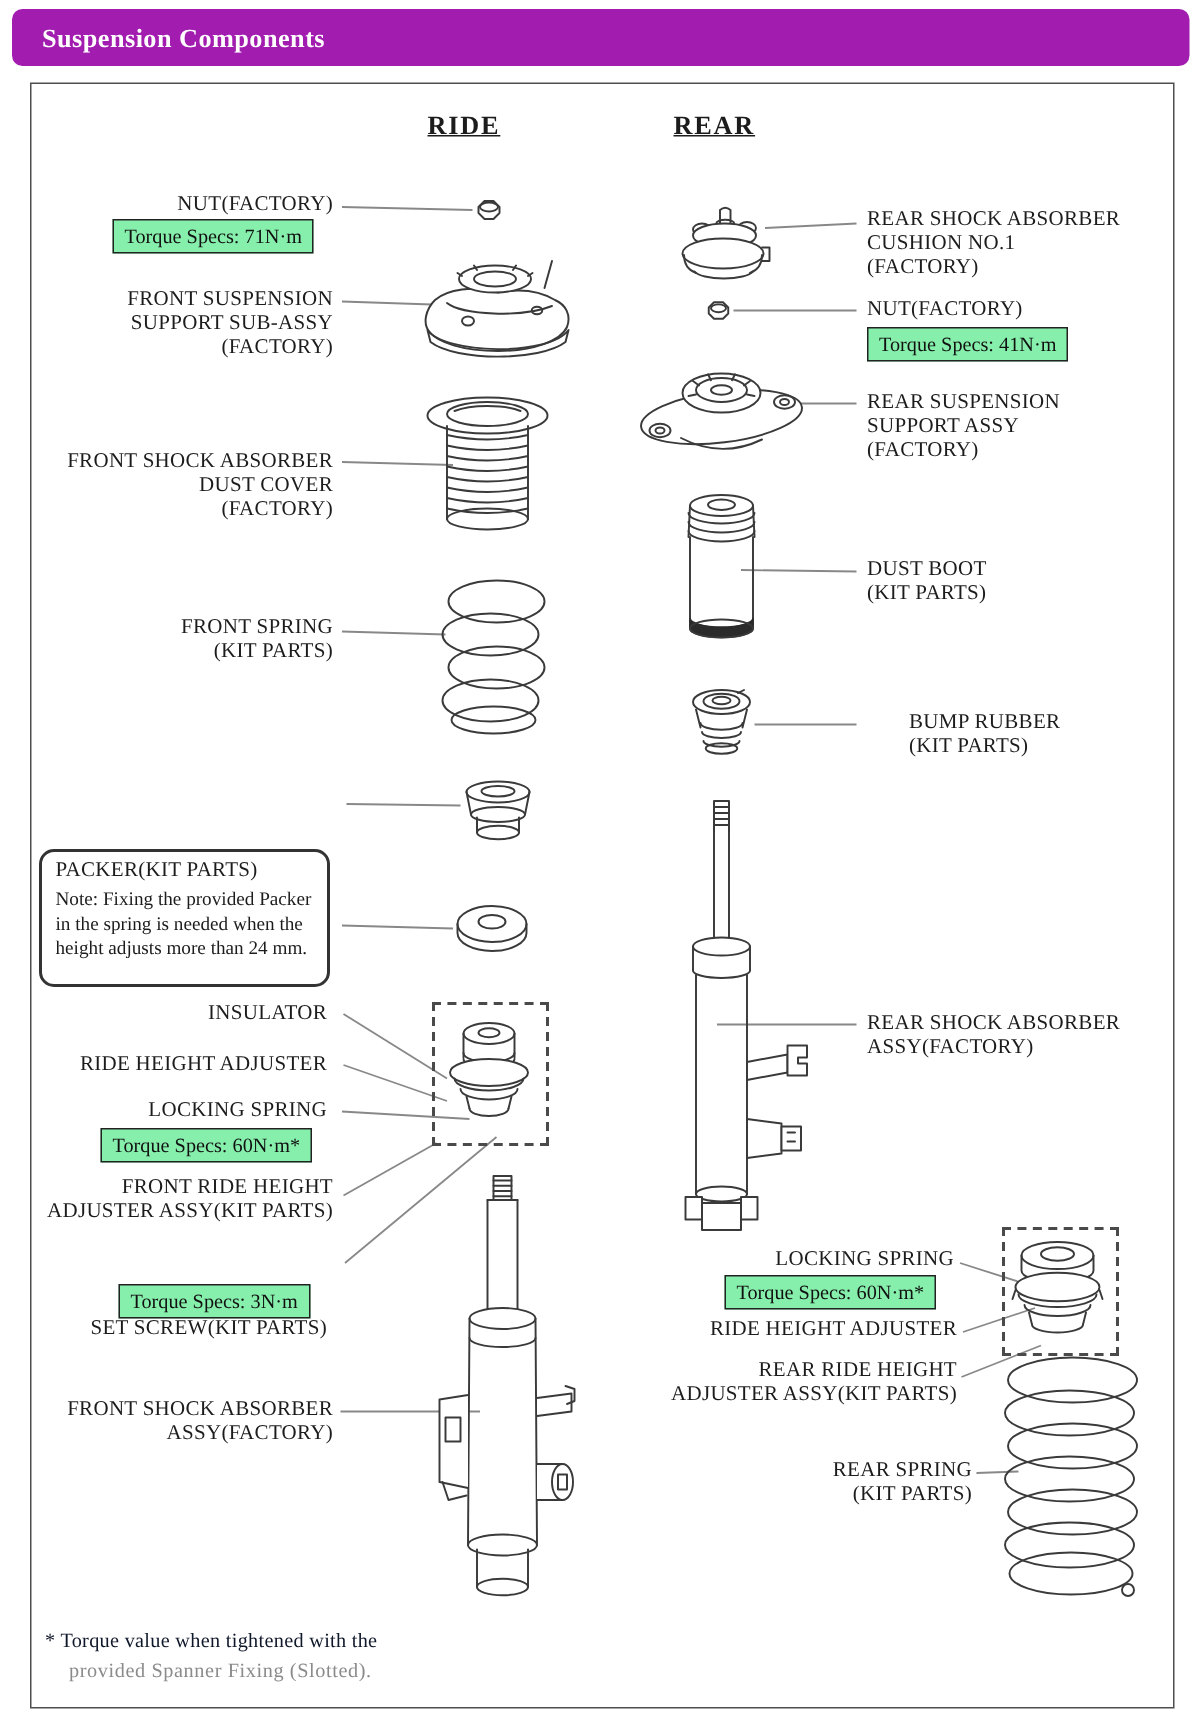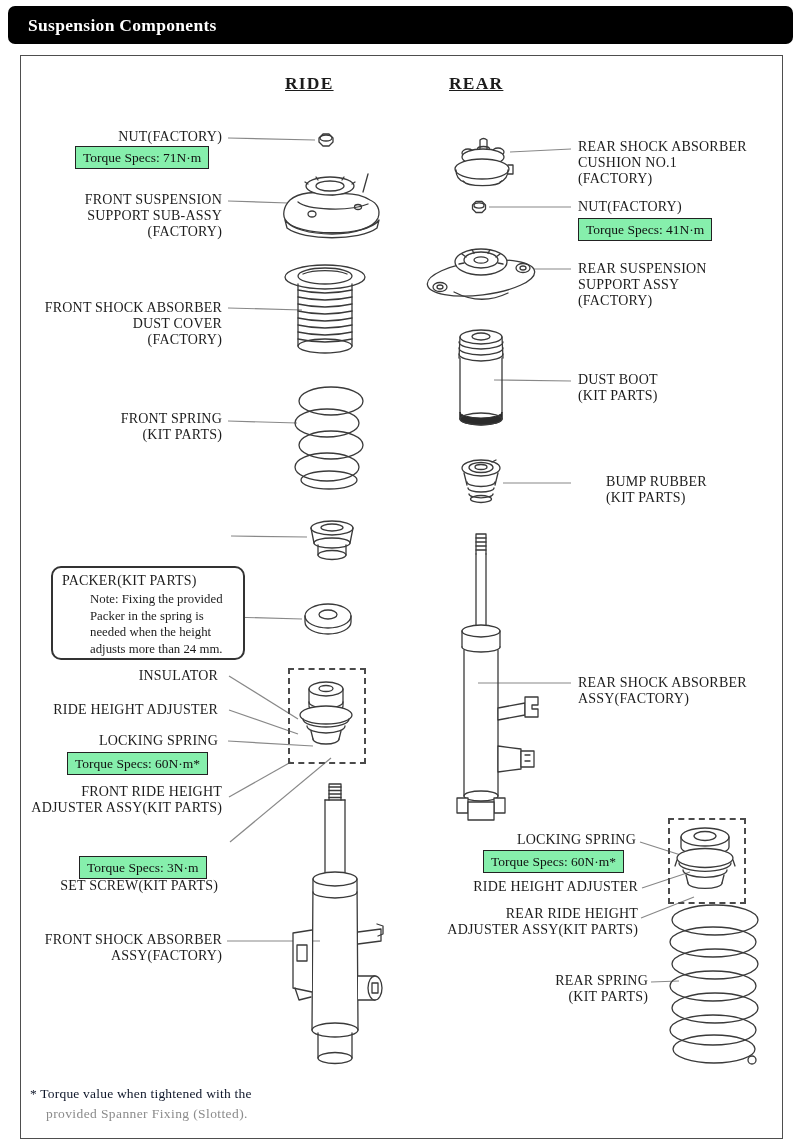--- a/index.html
+++ b/index.html
@@ -2,21 +2,21 @@
 <html><head>
 <meta charset="utf-8">
 <style>
   html,body{margin:0;padding:0;background:#fff;}
   .page{
     position:relative;width:800px;height:1145px;background:#ffffff;
     font-family:"Liberation Serif","DejaVu Serif",serif;color:#1c1c1c;overflow:hidden;
   }
   .title-bar{
     position:absolute;left:8px;top:6px;width:785px;height:38px;
-    background:#000000;border-radius:7px;display:flex;align-items:center;
+    background:#a21caf;border-radius:7px;display:flex;align-items:center;
   }
   .title-bar span{
     color:#ffffff;font-size:17.5px;font-weight:bold;padding-left:20px;letter-spacing:.3px;
   }
   .panel-border{
     position:absolute;left:20px;top:55px;width:761px;height:1082px;
     border:1.5px solid #4e4e4e;background:#fff;
   }
   .leaders{position:absolute;left:0;top:0;width:800px;height:1145px;}
   .col-header{
@@ -26,25 +26,25 @@
   .lbl{
     position:absolute;font-size:14px;line-height:15.8px;letter-spacing:.2px;
     white-space:pre-line;color:#1c1c1c;
   }
   .ra{text-align:right;}
   .tq{
     position:absolute;border:1.5px solid #222;background:#86efac;
     font-size:13.5px;line-height:17px;padding:2px 7px;white-space:nowrap;color:#111;
   }
   .packer-box{
-    position:absolute;left:51px;top:566px;width:172px;
-    border:2px solid #333;border-radius:10px;padding:5px 9px 1px 9px;background:#fff;
+    position:absolute;left:26px;top:566px;width:172px;
+    border:2px solid #333;border-radius:10px;padding:5px 9px 15px 9px;background:#fff;
   }
   .packer-box .pk-title{font-size:14px;letter-spacing:.2px;}
-  .packer-box .pk-note{font-size:12.8px;line-height:16.5px;margin-top:2px;margin-left:28px;}
+  .packer-box .pk-note{font-size:12.8px;line-height:16.5px;margin-top:2px;}
   .dashed-box{position:absolute;border:2px dashed #4a4a4a;background:transparent;}
   .part{position:absolute;}
   .part svg{display:block;}
   .footnote1{position:absolute;left:30px;top:1086px;font-size:13.5px;color:#0f172a;letter-spacing:.2px;}
   .footnote2{position:absolute;left:46px;top:1106px;font-size:13.5px;color:#8b8b8b;letter-spacing:.4px;}
   .pline{stroke:#3a3a3a;stroke-width:1.3;fill:none;stroke-linecap:round;stroke-linejoin:round;}
   .pfill{stroke:#3a3a3a;stroke-width:1.3;fill:#fff;stroke-linejoin:round;}
 </style>
 </head>
 <body>

